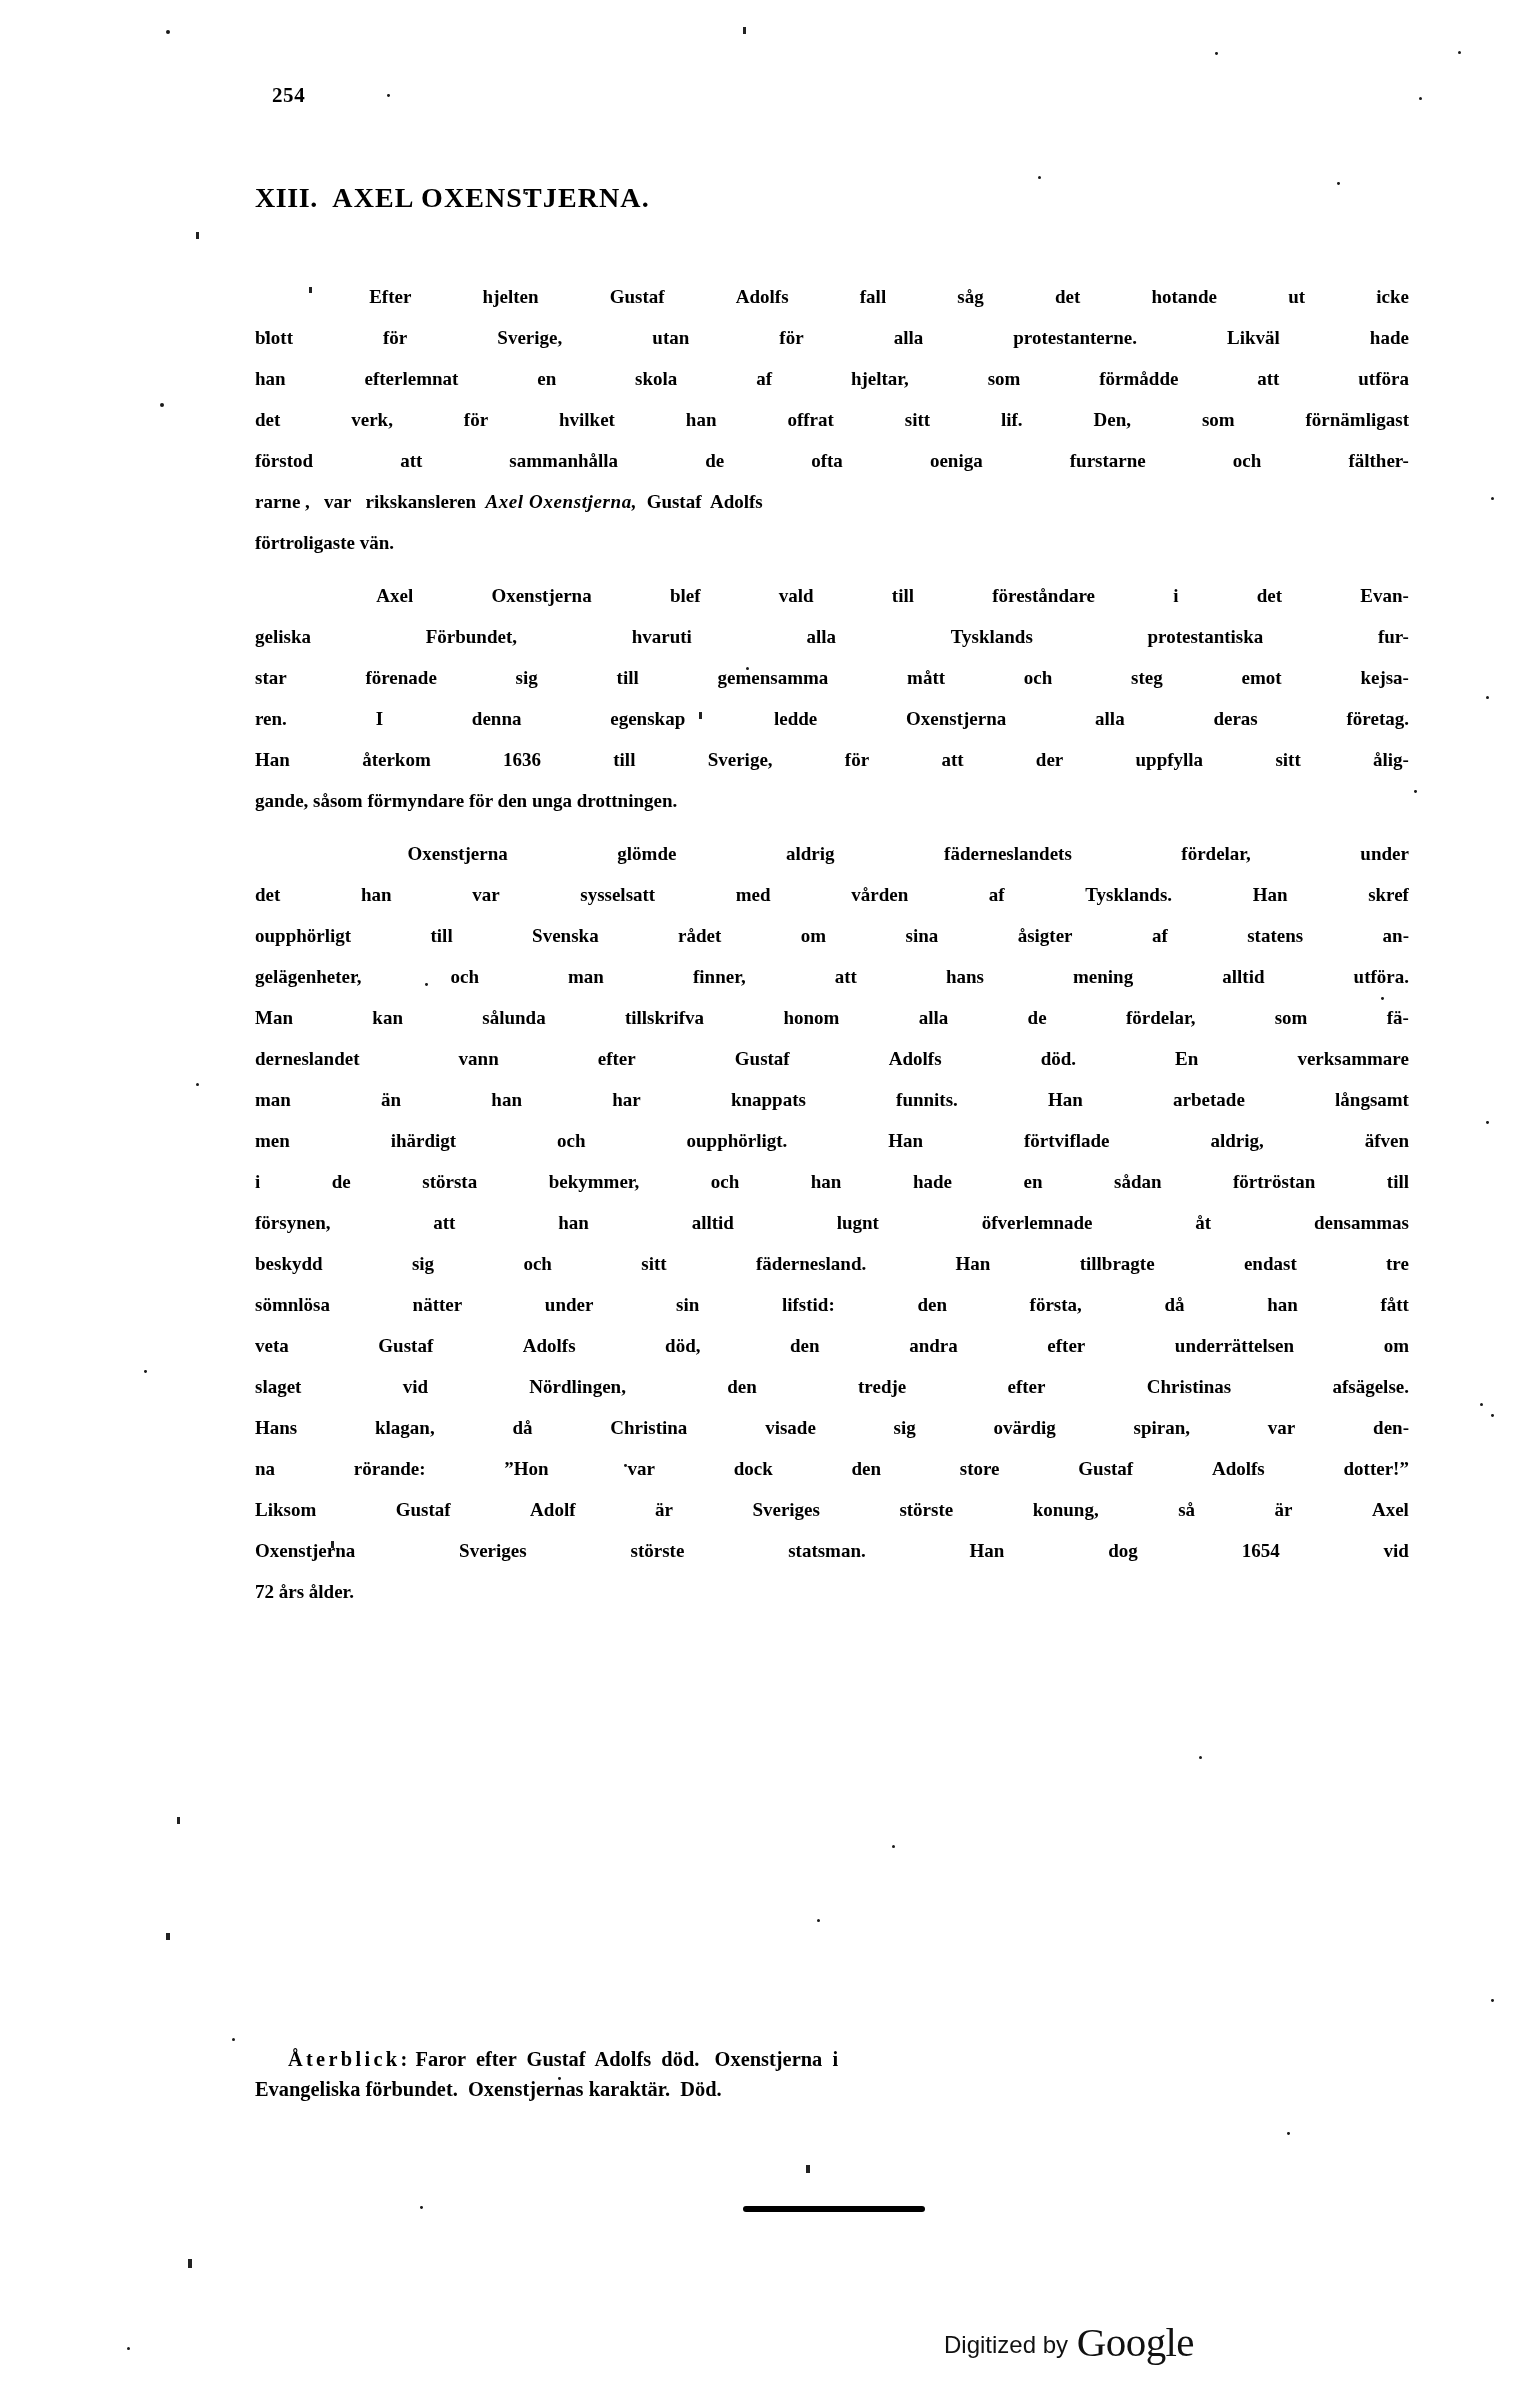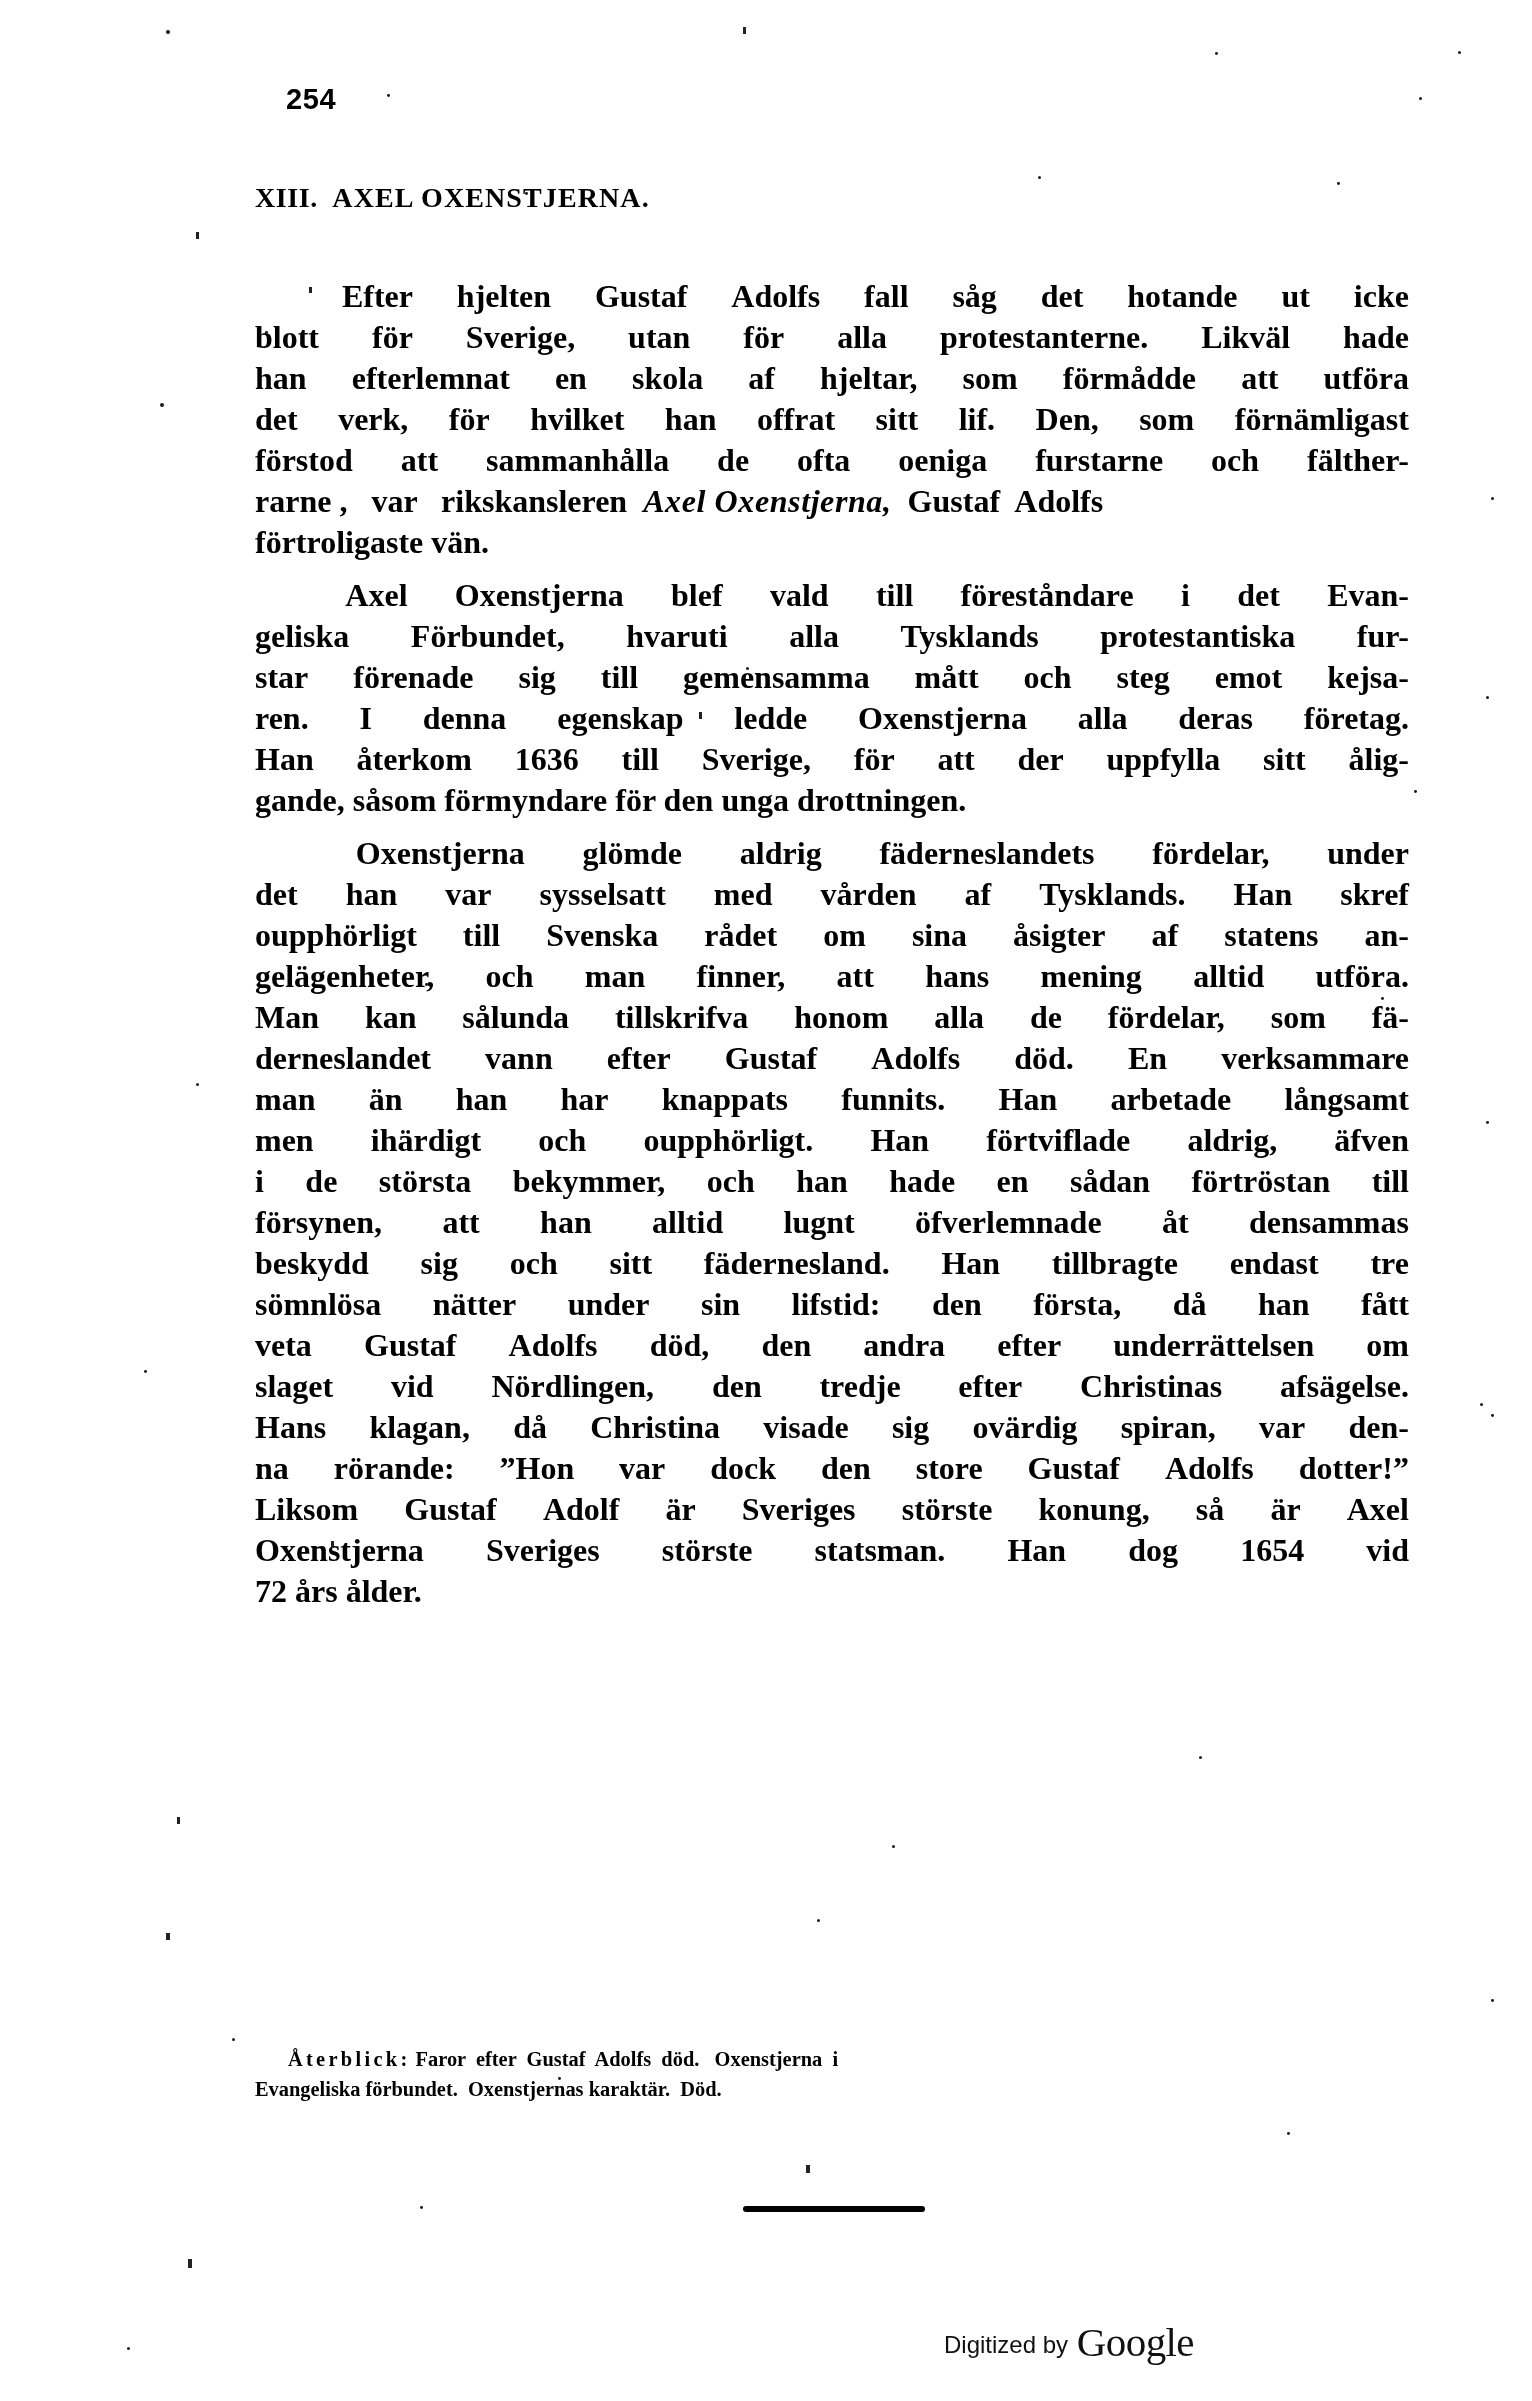--- a/index.html
+++ b/index.html
@@ -30,26 +30,26 @@
   }
   .tick {
     position: absolute;
     background: #222;
     pointer-events: none;
   }
 
   
   .folio {
     position: absolute;
-    left: 286px;
+    left: 272px;
     top: 83px;
-    font-size: 29px;
+    font-size: 21px;
     font-weight: bold;
     letter-spacing: 0.6px;
-    font-family: Liberation Sans, sans-serif;
+    font-family: Liberation Serif, serif;
   }
 
   
   .chapter-heading {
     position: absolute;
     left: 255px;
     top: 182px;
     width: 1154px;
     font-size: 28px;
     font-weight: bold;
@@ -66,21 +66,21 @@
 
   
   .body-col {
     position: absolute;
     left: 255px;
     top: 276px;
     width: 1154px;
   }
 
   .para {
-    font-size: 32px;
+    font-size: 19px;
     line-height: 41px;
     text-align: justify;
     text-align-last: left;
     font-weight: bold;
     font-family: "Liberation Serif", "DejaVu Serif", serif;
     margin: 0;
     -webkit-font-smoothing: none;
   }
   .para + .para { margin-top: 12px; }
 

